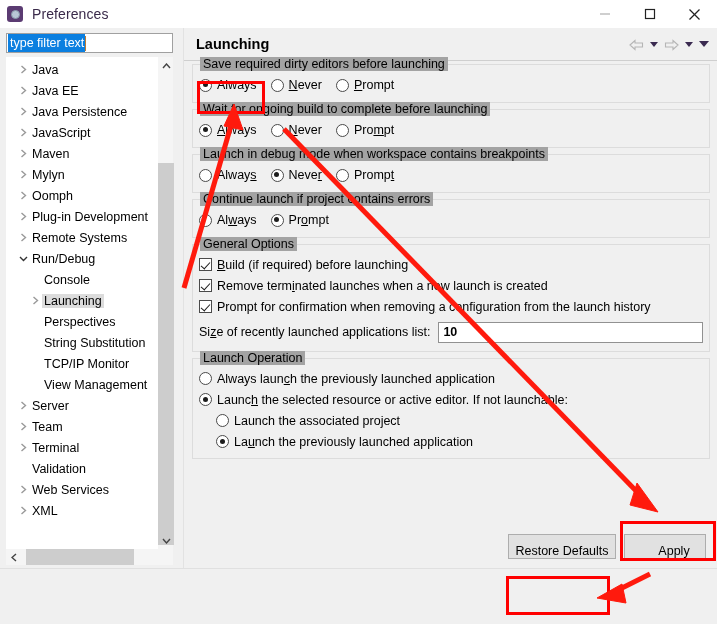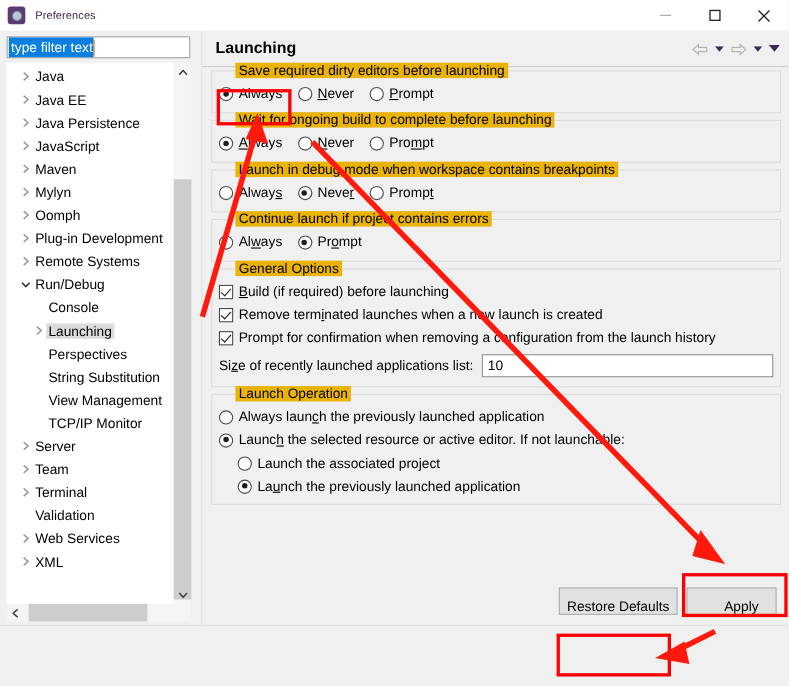--- a/index.html
+++ b/index.html
@@ -34,21 +34,21 @@
     background: #5b3b72;
   }
   .gear-inner {
     position: absolute; left: 3.5px; top: 3.5px; width: 9px; height: 9px;
     border-radius: 50%;
     background: #b9c6d6;
     border: 1.5px solid #8899ab;
   }
   .titlebar-title {
     margin-left: 9px;
-    font-size: 10px;
+    font-size: 14px;
     color: #3a2a4a;
     letter-spacing: .1px;
   }
   .winbtns {
     position: absolute; right: 0; top: 0; height: 28px;
     display: flex;
   }
   .winbtn {
     width: 45px; height: 28px;
     display: flex; align-items: center; justify-content: center;
@@ -176,32 +176,32 @@
   }
 
   
   .group {
     position: relative;
     border: 1px solid #dcdcdc;
     margin-bottom: 6px;
     padding: 9px 6px 6px 6px;
   }
   .group > .legend {
-    position: absolute; top: -8px; left: 21px;
-    background: #eab308;
+    position: absolute; top: -8px; left: 7px;
+    background: #a3a3a3;
     padding: 0 3px;
     font-size: 12.5px;
     white-space: nowrap;
   }
   .row {
     display: flex; align-items: center;
     height: 22px;
   }
   .opt {
-    display: flex; align-items: flex-end;
+    display: flex; align-items: center;
     margin-right: 14px;
     white-space: nowrap;
   }
 
   .radio {
     width: 13px; height: 13px; flex: 0 0 13px;
     border: 1.2px solid #4a4a4a;
     border-radius: 50%;
     margin-right: 5px;
     background: #fff;
@@ -242,20 +242,21 @@
     flex: 1;
     height: 21px;
     border: 1px solid #919191;
     background: #fff;
     font-family: "Liberation Sans", sans-serif;
     font-size: 12.5px;
     padding: 0 4px;
     line-height: 19px;
     color: #000;
     outline: none;
+    font-weight: bold;
   }
 
   .indent { padding-left: 17px; }
 
   
   .btnbar {
     position: absolute; left: 183px; top: 525px; width: 534px; height: 43px;
   }
   .btn {
     position: absolute;
@@ -425,25 +426,25 @@
         <div class="tree-item lvl2">
           <span class="arrow"></span>
           <span class="tree-label">Perspectives</span>
         </div>
         <div class="tree-item lvl2">
           <span class="arrow"></span>
           <span class="tree-label">String Substitution</span>
         </div>
         <div class="tree-item lvl2">
           <span class="arrow"></span>
-          <span class="tree-label">View Management</span>
+          <span class="tree-label">TCP/IP Monitor</span>
         </div>
         <div class="tree-item lvl2">
           <span class="arrow"></span>
-          <span class="tree-label">TCP/IP Monitor</span>
+          <span class="tree-label">View Management</span>
         </div>
         <div class="tree-item">
           <span class="arrow">
             <svg width="7" height="9">
               <polyline points="1.5,1 5.5,4.5 1.5,8" fill="none" stroke="#9a9a9a" stroke-width="1.4"></polyline>
             </svg>
           </span>
           <span class="tree-label">Server</span>
         </div>
         <div class="tree-item">

